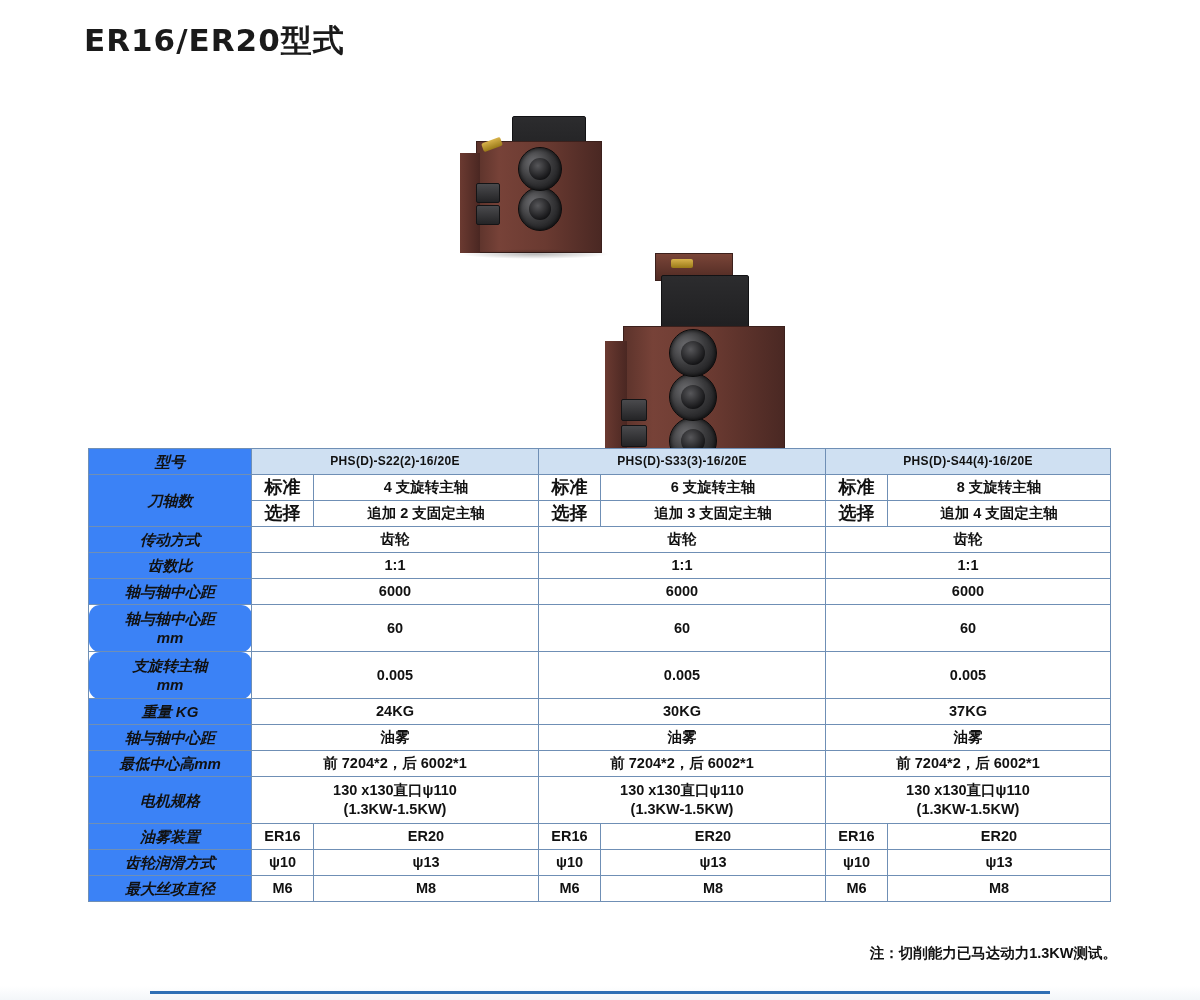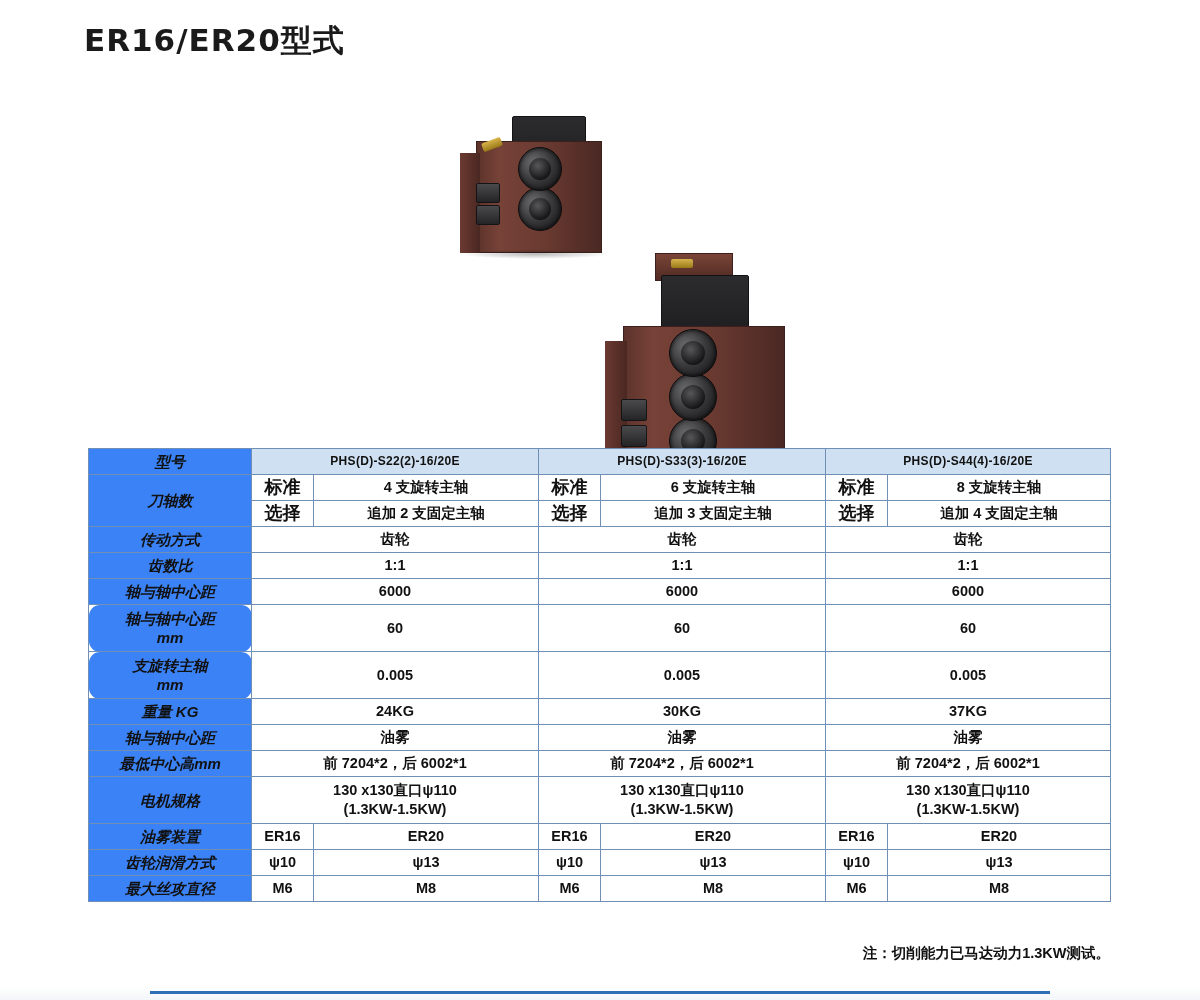--- a/index.html
+++ b/index.html
@@ -268,21 +268,21 @@
     background: #cfe0f2;
     font-size: 12px;
     letter-spacing: .3px;
   }
   .spec-table td.twoline {
     line-height: 19px;
     border-radius: 11px;
   }
   .note {
     position: absolute;
-    right: 90px;
+    right: 83px;
     top: 944px;
     font-size: 14.5px;
     font-weight: bold;
     color: #111;
   }
   .footer-rule {
     position: absolute;
     left: 150px;
     right: 150px;
     bottom: 6px;

